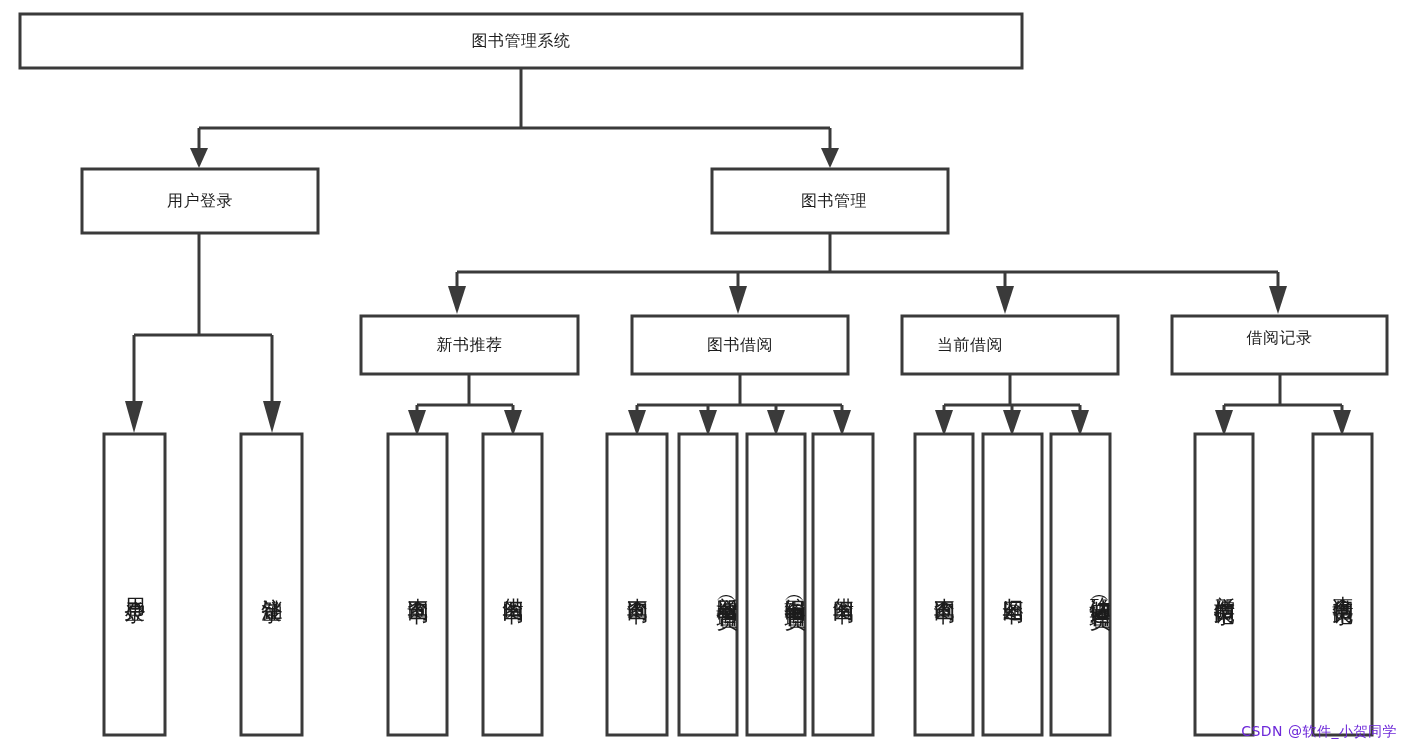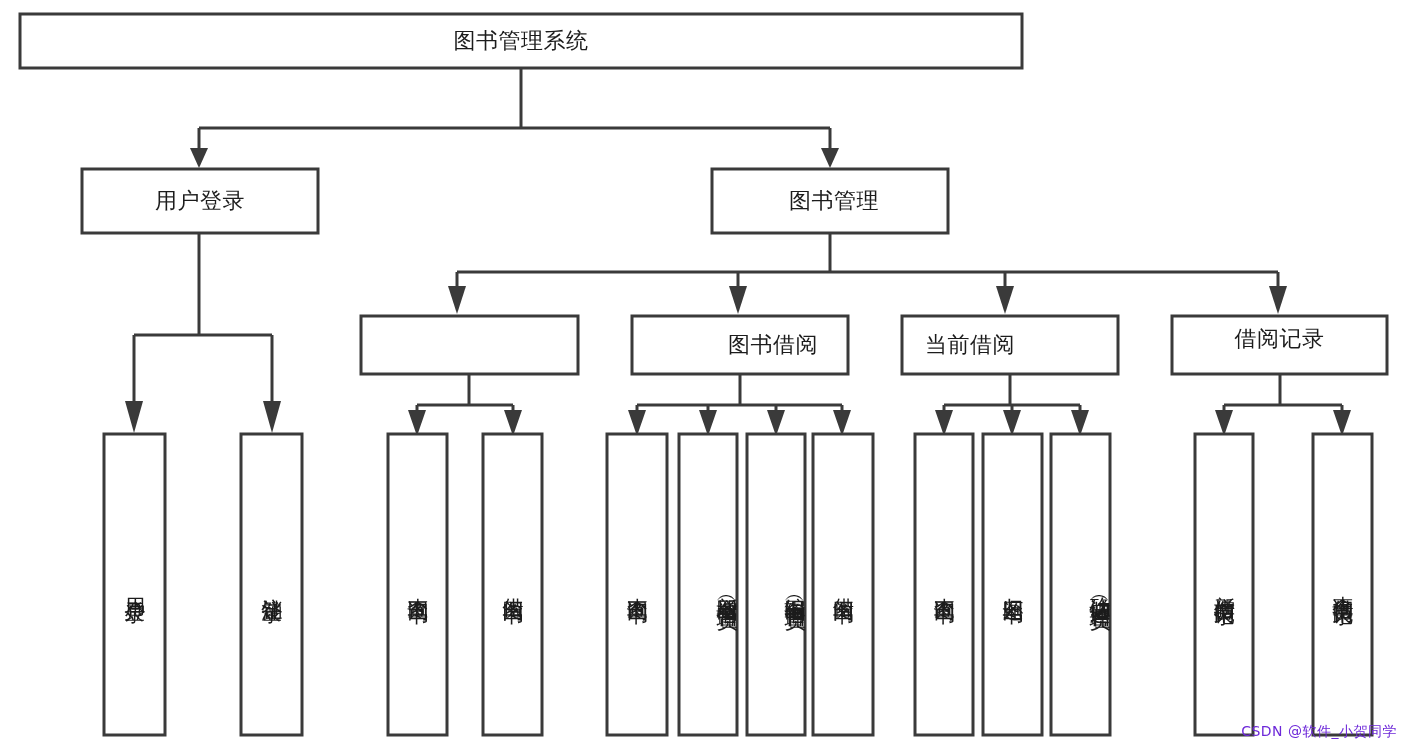--- a/index.html
+++ b/index.html
@@ -42,21 +42,21 @@
   }
   .arrow-head {
     fill: #3a3a3a;
     stroke: none;
   }
   .node-label {
     position: absolute;
     display: flex;
     align-items: center;
     justify-content: center;
-    font-size: 22px;
+    font-size: 16px;
     color: #1c1c1c;
     letter-spacing: 0.5px;
     white-space: nowrap;
     pointer-events: none;
   }
   .leaf-label {
     position: absolute;
     display: flex;
     align-items: flex-start;
     justify-content: center;
@@ -174,21 +174,22 @@
 
     <rect class="leaf-box" x="1195" y="434" width="58" height="301"></rect>
     <rect class="leaf-box" x="1313" y="434" width="59" height="301"></rect>
   </svg>
 
   <div class="node-label" style="left:20px; top:14px; width:1002px; height:54px;">图书管理系统</div>
 
   <div class="node-label" style="left:82px; top:169px; width:236px; height:64px;">用户登录</div>
   <div class="node-label" style="left:712px; top:169px; width:244px; height:64px;">图书管理</div>
 
-  <div class="node-label" style="left:665px; top:316px; width:216px; height:58px;">图书借阅</div>
+  <div class="node-label" style="left:361px; top:316px; width:217px; height:58px;">新书推荐</div>
+  <div class="node-label" style="left:632px; top:316px; width:216px; height:58px;">图书借阅</div>
   <div class="node-label" style="left:862px; top:316px; width:216px; height:58px;">当前借阅</div>
   <div class="node-label" style="left:1172px; top:316px; width:215px; height:45px;">借阅记录</div>
 
   <div class="leaf-label center-v" style="left:104px; top:434px; width:61px; height:301px;">用户登录</div>
   <div class="leaf-label center-v" style="left:241px; top:434px; width:61px; height:301px;">注销登录</div>
 
   <div class="leaf-label center-v" style="left:388px; top:434px; width:59px; height:301px;">查询图书</div>
   <div class="leaf-label center-v" style="left:483px; top:434px; width:59px; height:301px;">借阅图书</div>
 
   <div class="leaf-label center-v" style="left:607px; top:434px; width:60px; height:301px;">查询图书</div>

